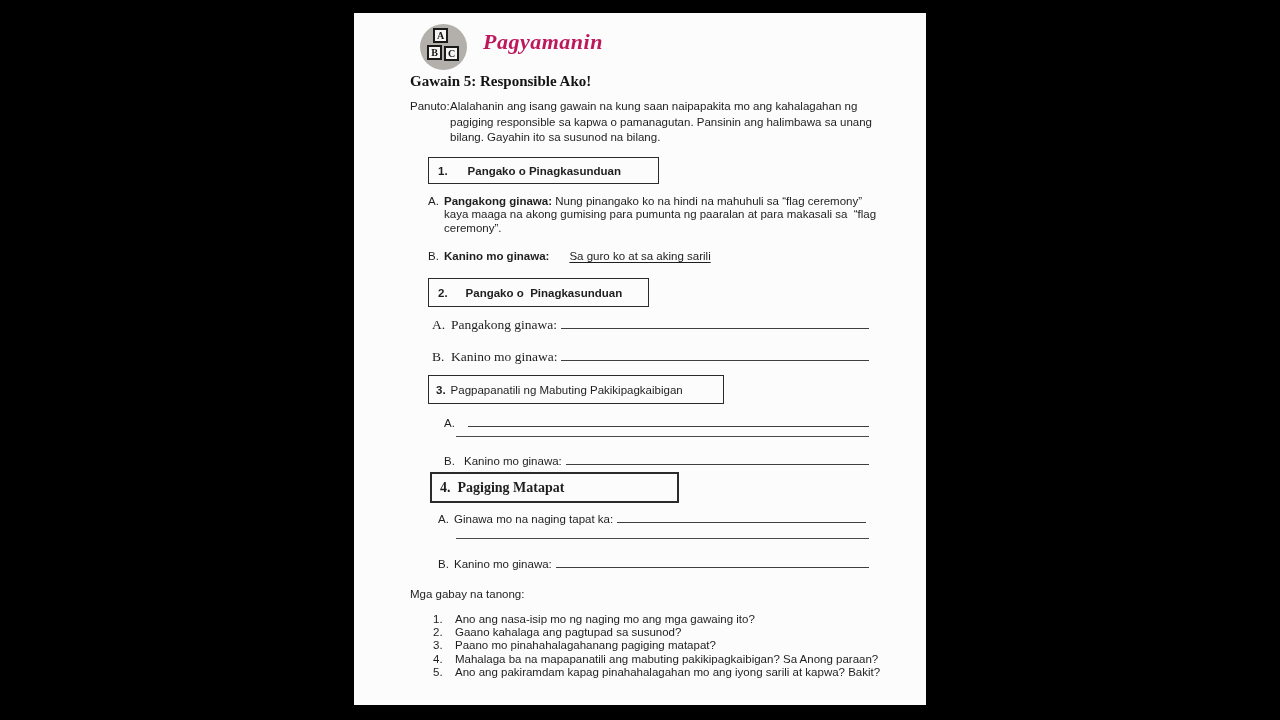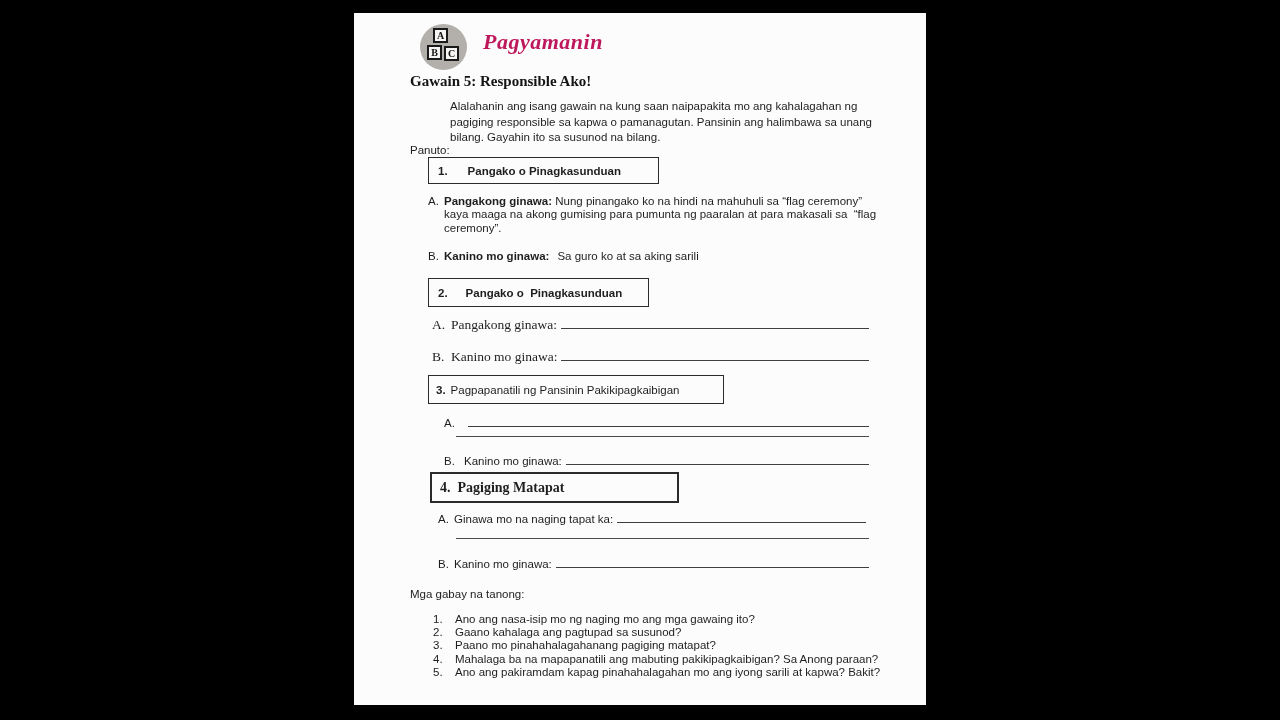--- a/index.html
+++ b/index.html
@@ -31,34 +31,34 @@
     font-size:22px; letter-spacing:0.5px; color:#be185d;
   }
   .activity-title {
     font-family:"Liberation Serif", serif; font-weight:bold; font-size:15px; color:#141414;
   }
 
   .sans { font-family:"Liberation Sans", sans-serif; font-size:11.5px; line-height:13.4px; }
   .serif13 { font-family:"Liberation Serif", serif; font-size:13.5px; line-height:15px; }
 
   .hang { display:flex; align-items:flex-start; line-height:15.6px; }
-  .hang .plabel { flex:0 0 40px;margin-top:44px; }
+  .hang .plabel { flex:0 0 40px; }
   .hang .ptext { width:424px; }
 
   .sec-box {
     position:absolute; border:1px solid #2b2b2b; display:flex; align-items:center;
     font-size:11.5px; background:transparent;
   }
   .sec-box .num { font-weight:bold; }
   .sec-box.b4 { border-width:2px; font-family:"Liberation Serif", serif; font-size:14px; font-weight:600; }
 
   .item { display:flex; align-items:baseline; }
   .item .ilbl { flex:0 0 16px; }
   .bold { font-weight:bold; }
-  .answer { text-underline-offset:2px; margin-left:8px; }
+  .answer { text-decoration:underline; text-underline-offset:2px; margin-left:20px; }
   .wraptext { display:block; }
   .blank { flex:1 1 auto; height:12px; border-bottom:1px solid #3f3f3f; margin-left:4px; }
   .rule { position:absolute; border-bottom:1px solid #4a4a4a; height:4px; }
 
   .gq-row { display:flex; align-items:baseline; line-height:13.2px; }
   .gq-row .gnum { flex:0 0 22px; }
   .gq-row .gtext { flex:1; }
 </style>
 </head>
 <body>
@@ -103,21 +103,21 @@
     <span class="blank"></span>
   </div>
   <div class="abs serif13 item" style="left:78px; top:336px; width:437px;">
     <span class="ilbl" style="flex-basis:19px;">B.</span>
     <span>Kanino mo ginawa:</span>
     <span class="blank"></span>
   </div>
 
   <div class="sec-box" style="left:74px; top:362px; width:296px; height:29px; padding-left:7px;">
     <span class="num">3.</span>
-    <span style="margin-left:5px;">Pagpapanatili ng Pansinin Pakikipagkaibigan</span>
+    <span style="margin-left:5px;">Pagpapanatili ng Mabuting Pakikipagkaibigan</span>
   </div>
   <div class="abs sans item" style="left:90px; top:402px; width:425px;">
     <span class="ilbl" style="flex-basis:20px;">A.</span>
     <span class="blank"></span>
   </div>
   <div class="rule" style="left:102px; top:420px; width:413px;"></div>
   <div class="abs sans item" style="left:90px; top:440px; width:425px;">
     <span class="ilbl" style="flex-basis:20px;">B.</span>
     <span>Kanino mo ginawa:</span>
     <span class="blank"></span>

